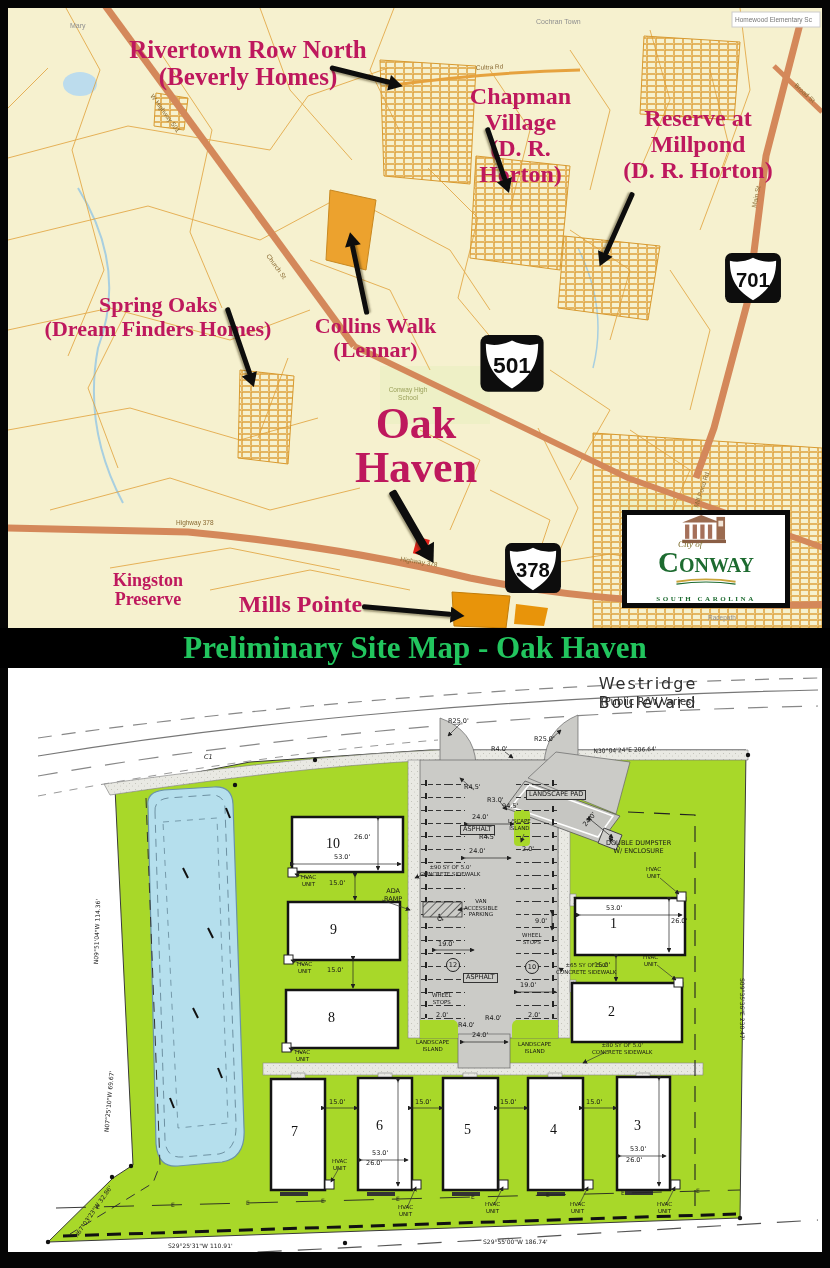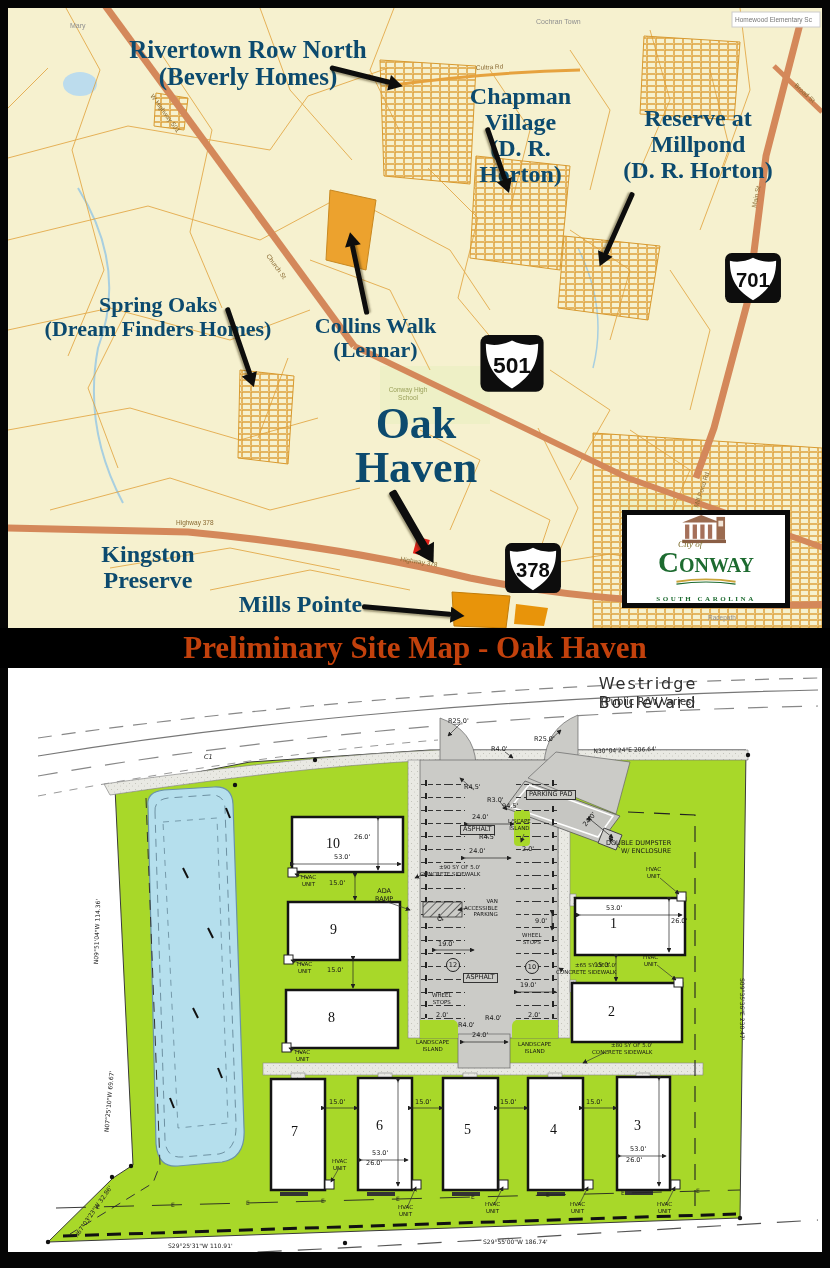--- a/index.html
+++ b/index.html
@@ -1,38 +1,38 @@
 <!DOCTYPE html>
 <html><head>
 <meta charset="utf-8">
 <style>
   html,body{margin:0;padding:0;background:#222;}
   .frame{position:relative;width:830px;height:1268px;background:#050505;overflow:hidden;font-family:"Liberation Sans",sans-serif;}
   
   .map{position:absolute;left:8px;top:8px;width:814px;height:620px;background:#f6f1cf;overflow:hidden;}
   .map-art{position:absolute;left:0;top:0;}
-  .ml{position:absolute;font-family:"Liberation Serif",serif;font-weight:700;color:#0c4a6e;text-align:center;line-height:1.08;white-space:pre-line;}
+  .ml{position:absolute;font-family:"Liberation Serif",serif;font-weight:700;color:#be185d;text-align:center;line-height:1.08;white-space:pre-line;}
   .arr{position:absolute;height:5px;background:#0d0d0d;transform-origin:0 50%;border-radius:2px;box-shadow:1px 2px 2px rgba(60,50,20,.45);}
   .arr::after{content:'';position:absolute;right:-13px;top:50%;transform:translateY(-50%);border-left:14px solid #0d0d0d;border-top:8px solid transparent;border-bottom:8px solid transparent;}
   .arr-big{height:8px;}
   .arr-big::after{right:-16px;border-left-width:18px;border-top-width:11px;border-bottom-width:11px;}
   .shield{position:absolute;}
   
   .logo{position:absolute;left:614px;top:502px;width:168px;height:98px;background:#fff;border:5px solid #0a0a0a;box-sizing:border-box;display:flex;flex-direction:column;align-items:center;justify-content:center;}
   .logo-name{font-family:"Liberation Serif",serif;color:#1d6b30;font-weight:700;font-size:20px;line-height:1;position:relative;margin-top:1px;}
   .logo-name .bigc{font-size:29px;}
   .cityof{position:absolute;top:-8px;left:20px;font-style:italic;font-size:9px;color:#7c6a28;font-weight:400;letter-spacing:0;}
   .logo-state{font-family:"Liberation Serif",serif;color:#1d6b30;font-size:7px;letter-spacing:2.5px;margin-top:10px;font-weight:700;}
   
-  .banner{position:absolute;left:0;top:628px;width:830px;height:40px;background:#000;color:#c2410c;display:flex;align-items:center;justify-content:center;font-family:"Liberation Serif",serif;font-weight:700;font-size:31px;}
+  .banner{position:absolute;left:0;top:628px;width:830px;height:40px;background:#000;color:#22c55e;display:flex;align-items:center;justify-content:center;font-family:"Liberation Serif",serif;font-weight:700;font-size:31px;}
   
   .plan{position:absolute;left:8px;top:668px;width:814px;height:584px;background:#fff;overflow:hidden;}
   .plan-art{position:absolute;left:0;top:0;}
   .pl{position:absolute;font-family:"DejaVu Sans",sans-serif;font-size:6.5px;line-height:1.2;color:#161616;text-align:center;white-space:pre-line;}
-  .pl-left{text-align:right;}
+  .pl-left{text-align:center;}
   .boxed{border:1px solid #333;padding:0 2px;background:#cbcbc7;font-size:6.5px;}
   .circ{position:absolute;width:12px;height:12px;border:1px solid #222;border-radius:50%;background:#cbcbc7;font-family:"DejaVu Sans",sans-serif;font-size:6.5px;line-height:12px;text-align:center;color:#111;}
   .street-name{font-size:16px;letter-spacing:2px;color:#2e2e2e;font-family:"DejaVu Sans",sans-serif;}
   .street-sub{font-size:10px;color:#2e2e2e;}
   .bear{position:absolute;font-family:"DejaVu Sans",sans-serif;font-size:6px;color:#222;white-space:nowrap;}
   .bnum{position:absolute;font-family:"Liberation Serif",serif;font-size:14px;color:#111;}
 </style>
 </head>
 <body>
 
@@ -141,21 +141,21 @@
 (D. R. Horton)</div>
     <div class="ml" style="left:610px;top:98px;width:160px;font-size:24px;">Reserve at
 Millpond
 (D. R. Horton)</div>
     <div class="ml" style="left:25px;top:253px;width:250px;font-size:22px;margin-top:32px;">Spring Oaks
 (Dream Finders Homes)</div>
     <div class="ml" style="left:300px;top:306px;width:135px;font-size:22px;">Collins Walk
 (Lennar)</div>
     <div class="ml" style="left:318px;top:380px;width:180px;font-size:44px;line-height:1.0;margin-top:14px;">Oak
 Haven</div>
-    <div class="ml" style="left:60px;top:534px;width:160px;font-size:24px;">Kingston
+    <div class="ml" style="left:60px;top:563px;width:160px;font-size:18px;">Kingston
 Preserve</div>
     <div class="ml" style="left:225px;top:584px;width:135px;font-size:24px;">Mills Pointe</div>
 
     <div class="arr" style="left:322px;top:57px;width:62px;transform:rotate(14deg);"></div>
     <div class="arr" style="left:479px;top:117px;width:56px;transform:rotate(71deg);"></div>
     <div class="arr" style="left:625px;top:182px;width:68px;transform:rotate(114deg);"></div>
     <div class="arr" style="left:219px;top:297px;width:71px;transform:rotate(71deg);"></div>
     <div class="arr" style="left:359px;top:304px;width:71px;transform:rotate(-102deg);"></div>
     <div class="arr arr-big" style="left:384px;top:479px;width:67px;transform:rotate(60deg);"></div>
     <div class="arr" style="left:354px;top:596px;width:90px;transform:rotate(5deg);"></div>
@@ -418,27 +418,27 @@
     <div class="pl" style="left:456px;top:116px;">R4.5'</div>
     <div class="pl" style="left:479px;top:129px;">R3.0'</div>
     <div class="pl" style="left:464px;top:146px;">24.0'</div>
     <div class="pl" style="left:494px;top:135px;">94.5'</div>
     <div class="pl boxed" style="left:452px;top:157px;">ASPHALT</div>
     <div class="pl" style="left:471px;top:166px;">R4.5'</div>
     <div class="pl" style="left:500px;top:150px;font-size:5.5px;">L/SCAPE
 ISLAND</div>
     <div class="pl" style="left:461px;top:180px;">24.0'</div>
     <div class="pl" style="left:514px;top:178px;">2.0'</div>
-    <div class="pl boxed" style="left:518px;top:122px;">PARKING PAD</div>
+    <div class="pl boxed" style="left:518px;top:122px;">LANDSCAPE PAD</div>
     <div class="pl" style="left:574px;top:148px;transform:rotate(-50deg);">24.0'</div>
     <div class="pl pl-left" style="left:598px;top:172px;">DOUBLE DUMPSTER
 W/ ENCLOSURE</div>
     <div class="pl pl-left" style="left:412px;top:196px;font-size:5.5px;">±90 SY OF 5.0'
 CONCRETE SIDEWALK</div>
-    <div class="pl" style="left:367px;top:220px;">ADA
+    <div class="pl" style="left:376px;top:220px;">ADA
 RAMP</div>
     <div class="pl pl-left" style="left:456px;top:230px;font-size:5.5px;">VAN
 ACCESSIBLE
 PARKING</div>
     <div class="pl" style="left:428px;top:244px;font-size:10px;">♿</div>
     <div class="pl" style="left:527px;top:250px;">9.0'</div>
     <div class="pl" style="left:514px;top:264px;font-size:5.5px;">WHEEL
 STOPS</div>
     <div class="pl" style="left:430px;top:273px;">19.0'</div>
     <div class="circ" style="left:438px;top:290px;text-align:center;">12</div>

